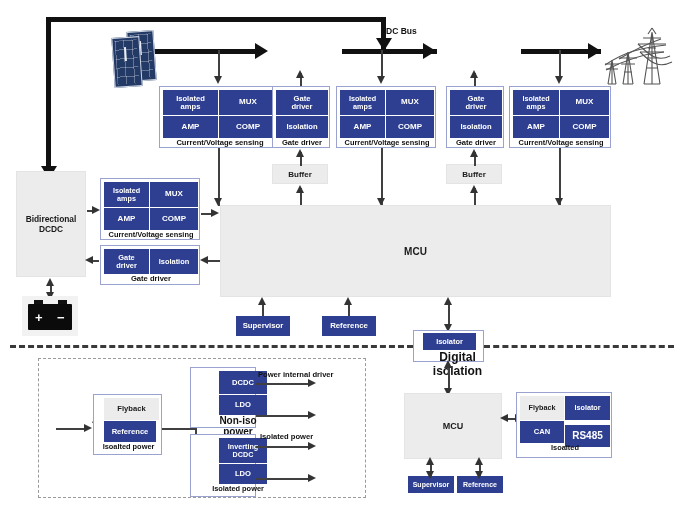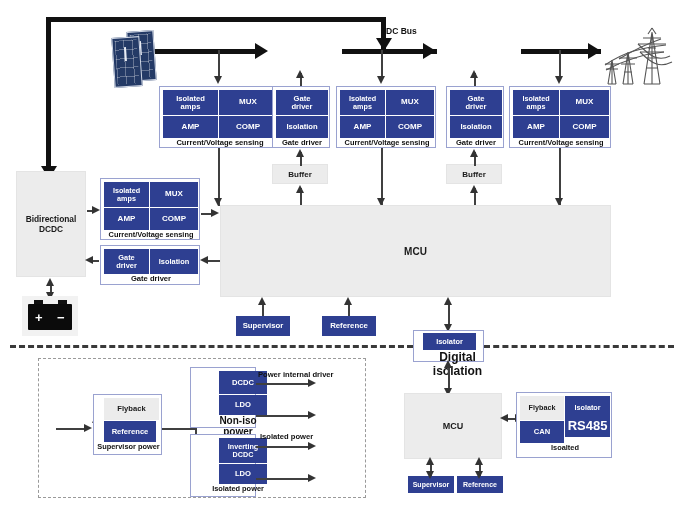--- a/index.html
+++ b/index.html
@@ -356,40 +356,40 @@
   <div class="group" style="left:516px;top:392px;width:96px;height:66px;">
     <div class="greysub" style="left:3px;top:3px;width:44px;height:24px;font-size:7.2px;">
       <span>Flyback</span>
     </div>
     <div class="bluebox" style="left:48px;top:3px;width:45px;height:24px;font-size:7.2px;">
       <span>Isolator</span>
     </div>
     <div class="bluebox" style="left:3px;top:28px;width:44px;height:22px;font-size:7.6px;">
       <span>CAN</span>
     </div>
-    <div class="bluebox" style="left:48px;top:22px;width:45px;height:22px;font-size:13px;align-items:center;">
+    <div class="bluebox" style="left:48px;top:32px;width:45px;height:22px;font-size:10px;align-items:center;">
       <span>RS485</span>
     </div>
     <div class="caption" style="left:0;top:50px;width:96px;font-size:7.4px;">Isoalted</div>
   </div>
 
   <div class="dashed-region" style="left:38px;top:358px;width:328px;height:140px;"></div>
 
   <div class="plainlabel" style="left:56px;top:414px;font-size:10px;margin-left:36px;">AC/PV</div>
   <div class="hline" style="left:56px;top:428px;width:32px;"></div>
   <div class="ar ar-right" style="left:84px;top:424px;"></div>
 
   <div class="group" style="left:93px;top:394px;width:69px;height:61px;">
     <div class="greysub" style="left:10px;top:3px;width:55px;height:22px;font-size:7.6px;">
       <span>Flyback</span>
     </div>
     <div class="bluebox" style="left:10px;top:26px;width:52px;height:21px;font-size:7.6px;">
       <span>Reference</span>
     </div>
-    <div class="caption" style="left:0;top:47px;width:69px;font-size:7.4px;">Supervisor power</div>
+    <div class="caption" style="left:0;top:47px;width:69px;font-size:7.4px;">Isoalted power</div>
   </div>
 
   <div class="hline" style="left:162px;top:428px;width:34px;"></div>
   <div class="vline" style="left:195px;top:393px;height:72px;"></div>
   <div class="hline" style="left:195px;top:393px;width:23px;"></div>
   <div class="ar ar-right" style="left:214px;top:389px;"></div>
   <div class="hline" style="left:195px;top:464px;width:23px;"></div>
   <div class="ar ar-right" style="left:214px;top:460px;"></div>
 
   <div class="group" style="left:190px;top:367px;width:66px;height:61px;">

